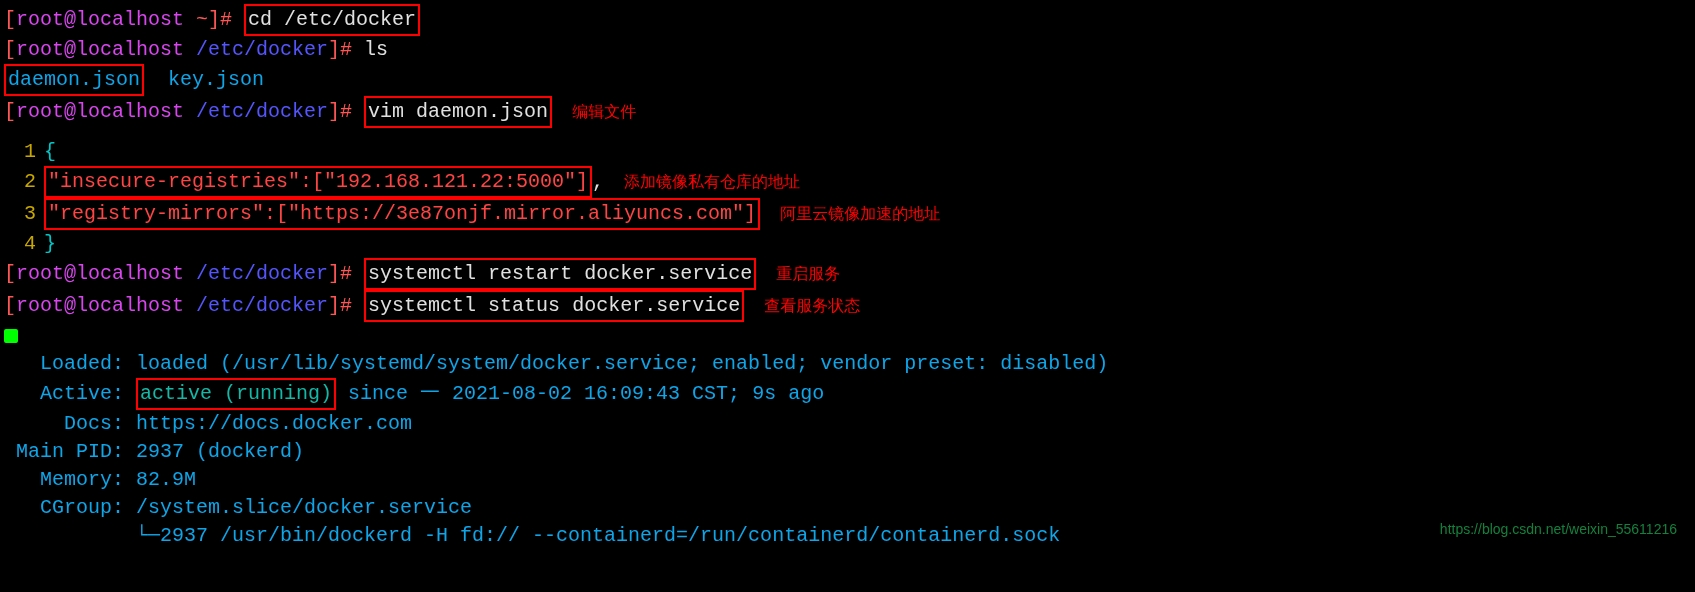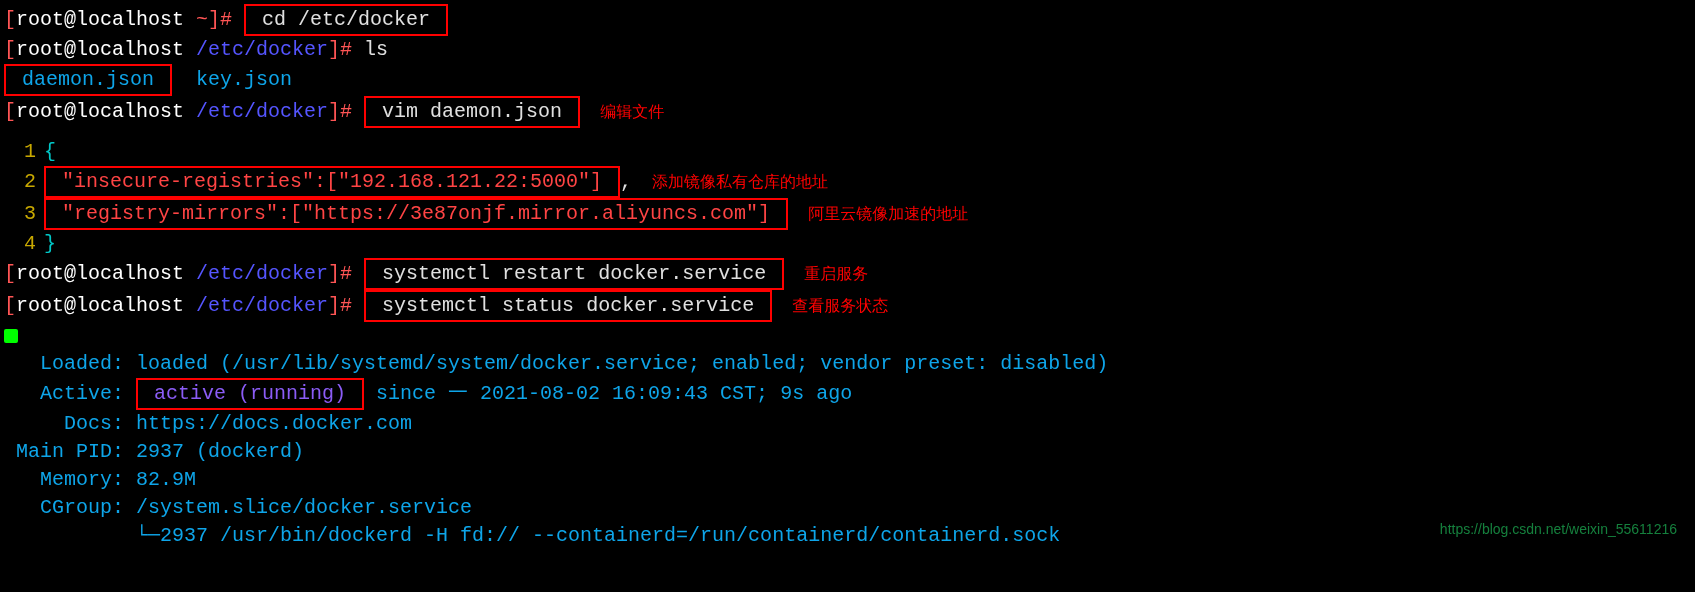--- a/index.html
+++ b/index.html
@@ -8,33 +8,33 @@
       background: #000;
       font-family: 'Courier New', monospace;
       font-size: 20px;
       line-height: 1.4;
       color: #e0e0e0;
       width: 1695px;
       box-sizing: border-box;
     }
     .line { white-space: pre; }
     .bracket { color: #ff5555; }
-    .user-host { color: #ffffff; text-align: right; }
+    .user-host { color: #d946ef; text-align: right; }
     .path-tilde { color: #ff5555; }
     .path-blue { color: #5555ff; }
     .cmd { color: #e0e0e0; }
     .output { color: #0ea5e9; }
-    .boxed-red { border: 2px solid #ff0000; display: inline-block; padding: 0 16px; }
+    .boxed-red { border: 2px solid #ff0000; display: inline-block; padding: 0 2px; }
     .annotation { color: #ff0000; font-size: 16px; display: inline-block; margin-left: 20px; }
     .lineno { color: #c8a800; display: inline-block; width: 32px; text-align: right; margin-right: 8px; }
     .brace { color: #00c8c8; }
     .json-str { color: #ff4444; }
     .json-colon { color: #e0e0e0; }
     .dot-green { display: inline-block; width: 14px; height: 14px; background: #00ff00; border-radius: 2px; vertical-align: middle; margin-right: 4px; }
-    .active-green { color: #8b5cf6; }
+    .active-green { color: #14b8a6; }
     .watermark { position: absolute; right: 18px; top: 520px; color: #15803d; font-size: 14px; font-family: Arial, sans-serif; }
   </style>
 </head>
 <body>
 
 <div class="line"><span class="bracket">[</span><span class="user-host">root@localhost </span><span class="path-tilde">~</span><span class="bracket">]# </span><span class="boxed-red cmd">cd /etc/docker</span></div>
 
 <div class="line"><span class="bracket">[</span><span class="user-host">root@localhost </span><span class="path-blue">/etc/docker</span><span class="bracket">]# </span><span class="cmd">ls</span></div>
 
 <div class="line"><span class="boxed-red output">daemon.json</span><span>  </span><span class="output">key.json</span></div>

